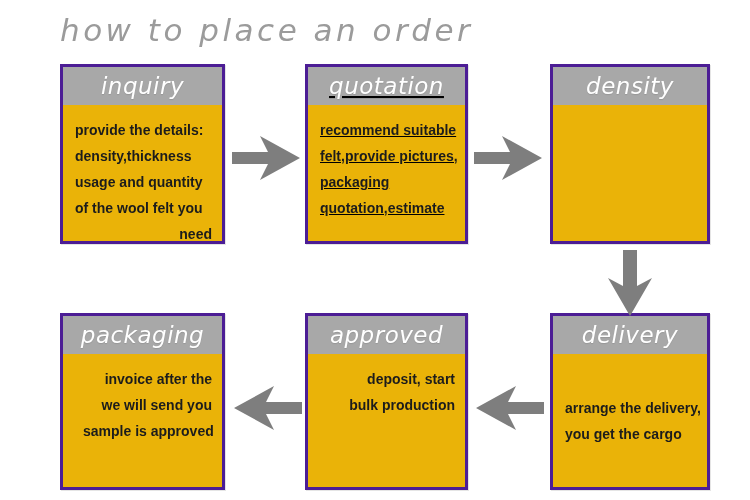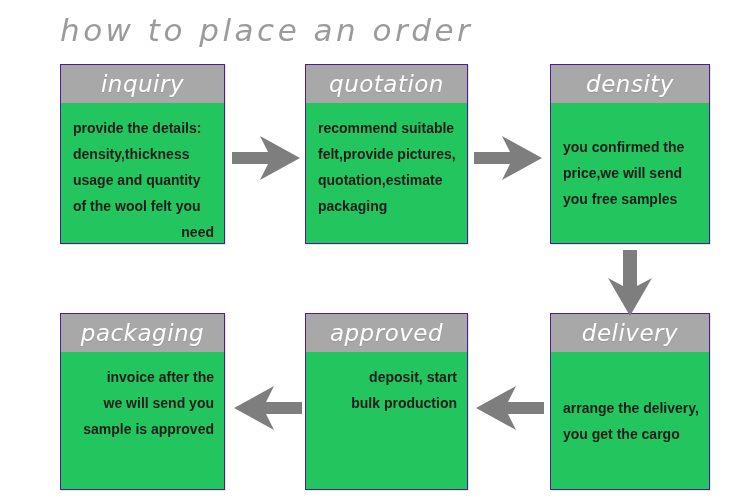--- a/index.html
+++ b/index.html
@@ -32,22 +32,22 @@
     letter-spacing: 3.5px;
     color: #9b9b9b;
     white-space: nowrap;
     line-height: 44px;
   }
 
   
   .node {
     position: absolute;
     box-sizing: border-box;
-    background: #22c55e;
-    border: 1px solid #4c1d95;
+    background: #eab308;
+    border: 3px solid #4c1d95;
     box-shadow: 1px 1px 0 rgba(0,0,0,0.10);
   }
   .node-header {
     height: 38px;
     background: #a8a8a8;
     display: flex;
     align-items: center;
     justify-content: center;
     box-sizing: border-box;
   }
@@ -81,21 +81,21 @@
     line-height: 26px;
     white-space: nowrap;
   }
   .node-line.indent {
     padding-left: 8px;
     text-align: right;
   }
 
   
   #node-inquiry   { left: 60px;  top: 64px;  width: 165px; height: 180px; }
-  #node-quotation { left: 305px; top: 64px;  width: 163px; height: 180px; }
+  #node-quotation { left: 305px; top: 64px;  width: 163px; height: 180px; text-decoration: underline; }
   #node-sample    { left: 550px; top: 64px;  width: 160px; height: 180px; }
   #node-agreement { left: 60px;  top: 313px; width: 165px; height: 177px; }
   #node-payment   { left: 305px; top: 313px; width: 163px; height: 177px; }
   #node-delivery  { left: 550px; top: 313px; width: 160px; height: 177px; }
 
   
   .arrow {
     position: absolute;
   }
   .arrow svg { display: block; }
@@ -126,33 +126,28 @@
     </div>
   </div>
 
   <div class="node" id="node-quotation">
     <div class="node-header">
       <span class="node-header-text">quotation</span>
     </div>
     <div class="node-body">
       <div class="node-line">recommend suitable</div>
       <div class="node-line">felt,provide pictures,</div>
+      <div class="node-line">packaging</div>
       <div class="node-line">quotation,estimate</div>
-      <div class="node-line">packaging</div>
     </div>
   </div>
 
   <div class="node" id="node-sample">
     <div class="node-header">
       <span class="node-header-text">density</span>
-    </div>
-    <div class="node-body pad-center">
-      <div class="node-line">you confirmed the</div>
-      <div class="node-line">price,we will send</div>
-      <div class="node-line">you free samples</div>
     </div>
   </div>
 
   <div class="node" id="node-agreement">
     <div class="node-header">
       <span class="node-header-text">packaging</span>
     </div>
     <div class="node-body">
       <div class="node-line indent">invoice after the</div>
       <div class="node-line indent">we will send you</div>

